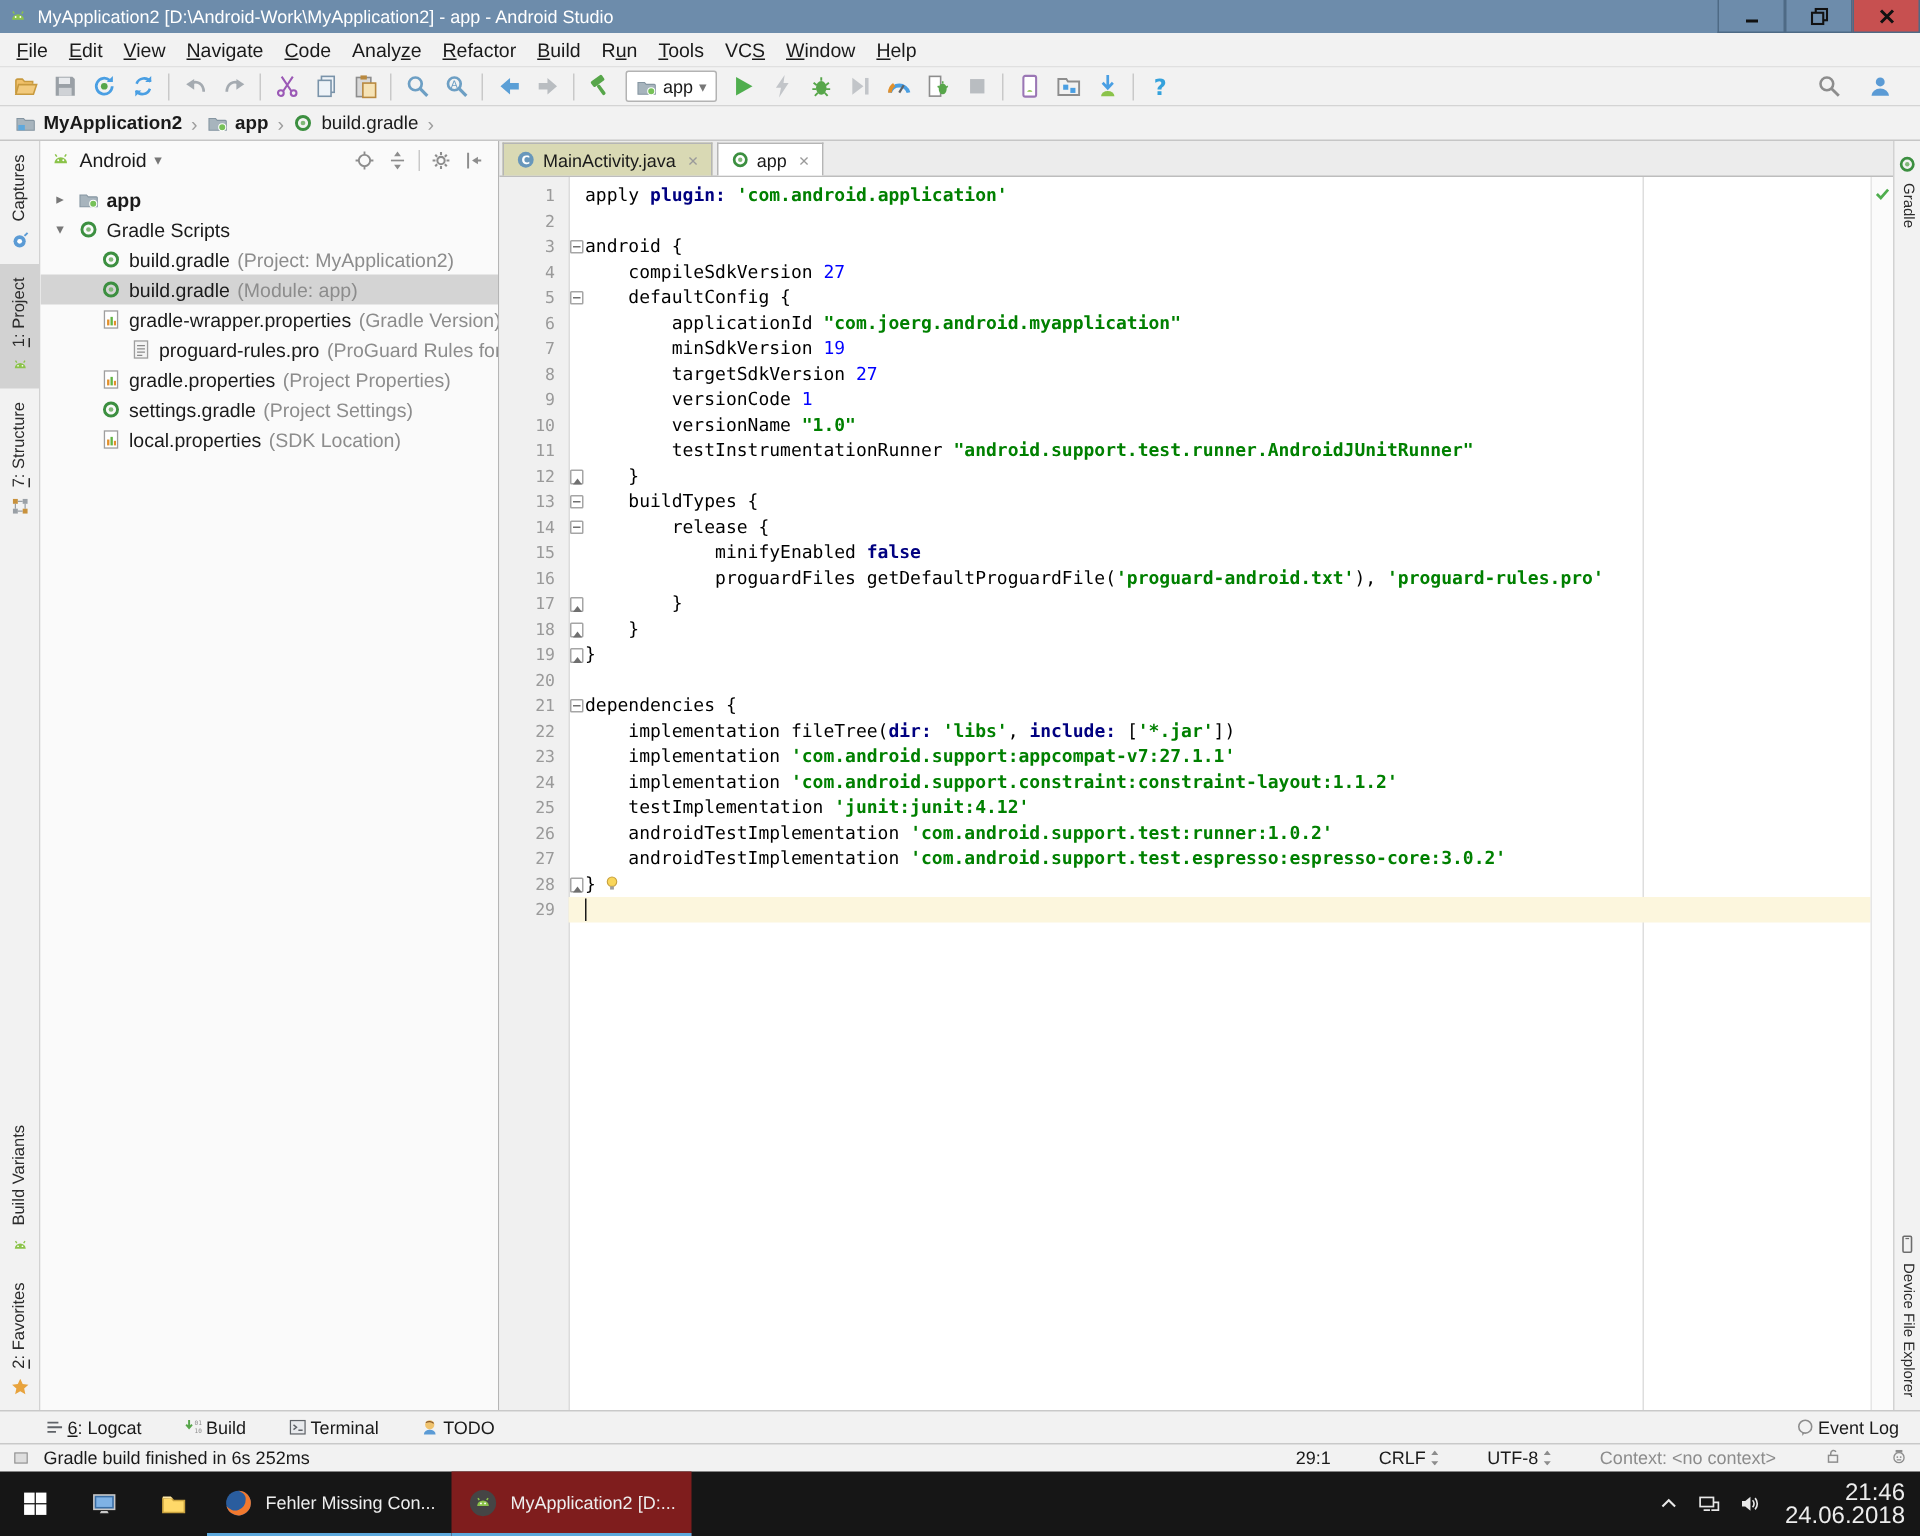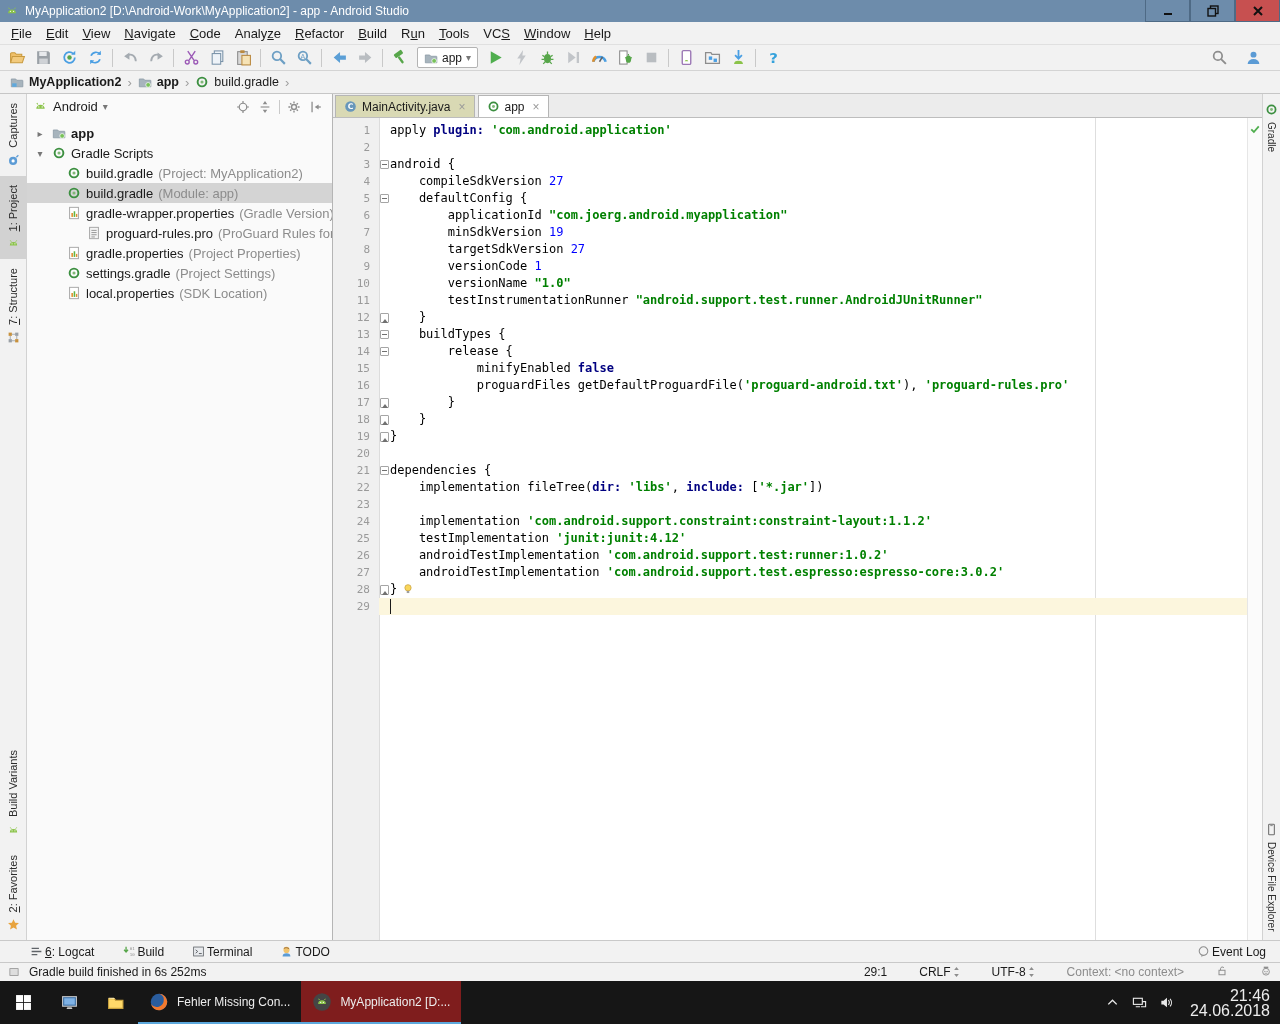--- a/index.html
+++ b/index.html
@@ -789,20 +789,21 @@
             <span class="ln">22</span>
             <div class="line-body">
               <span class="fold"></span>
               <span class="txt"><span class="c-p">    implementation fileTree(</span><span class="c-k">dir:</span><span class="c-p"> </span><span class="c-s">'libs'</span><span class="c-p">, </span><span class="c-k">include:</span><span class="c-p"> [</span><span class="c-s">'*.jar'</span><span class="c-p">])</span></span>
             </div>
           </div>
           <div class="code-line">
             <span class="ln">23</span>
             <div class="line-body">
               <span class="fold"></span>
+              <span class="txt"><span class="c-p">    implementation </span><span class="c-s">'com.android.support:appcompat-v7:27.1.1'</span></span>
             </div>
           </div>
           <div class="code-line">
             <span class="ln">24</span>
             <div class="line-body">
               <span class="fold"></span>
               <span class="txt"><span class="c-p">    implementation </span><span class="c-s">'com.android.support.constraint:constraint-layout:1.1.2'</span></span>
             </div>
           </div>
           <div class="code-line">

